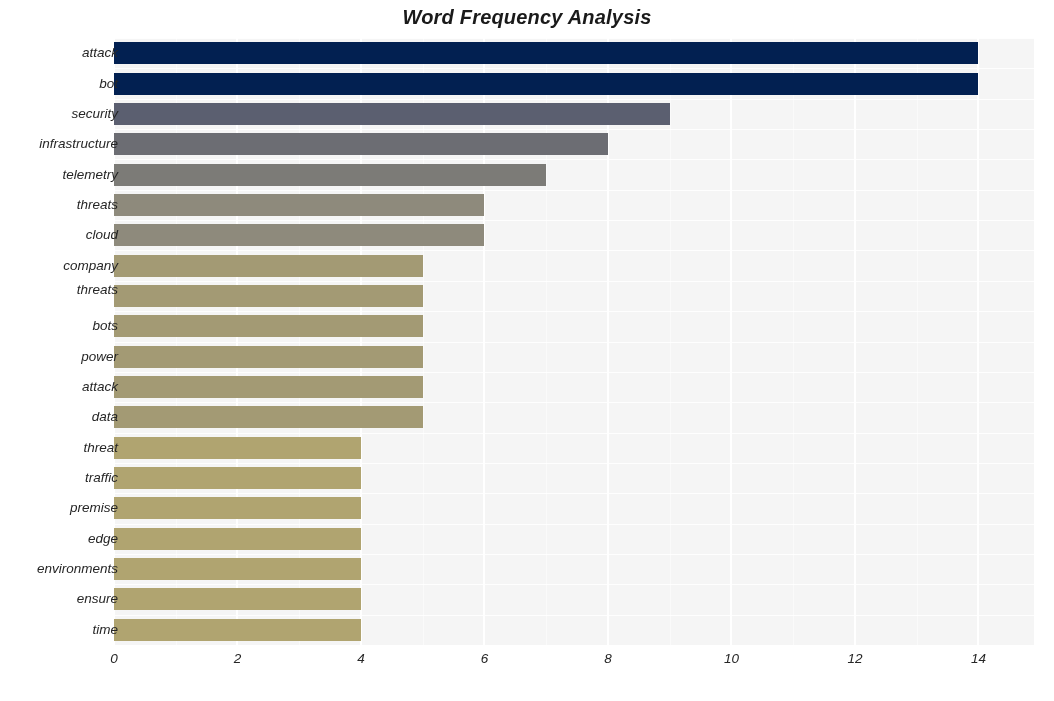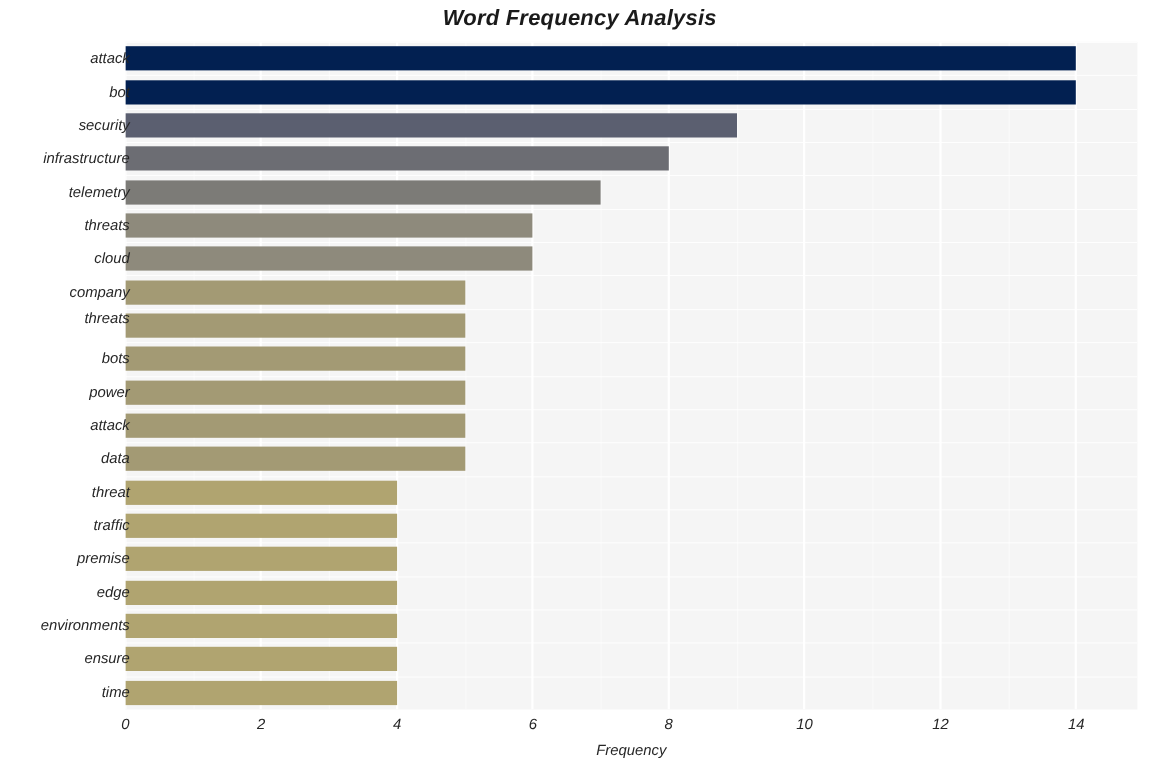--- a/index.html
+++ b/index.html
@@ -212,15 +212,14 @@
       <div class="x-tick-label" style="left: 0px;">0</div>
       <div class="x-tick-label" style="left: 123.49px;">2</div>
       <div class="x-tick-label" style="left: 246.98px;">4</div>
       <div class="x-tick-label" style="left: 370.47px;">6</div>
       <div class="x-tick-label" style="left: 493.96px;">8</div>
       <div class="x-tick-label" style="left: 617.45px;">10</div>
       <div class="x-tick-label" style="left: 740.94px;">12</div>
       <div class="x-tick-label" style="left: 864.43px;">14</div>
     </div>
 
-  <div id="x-axis-title">Frequency</div>
 
 </div>
 
 </body></html>

